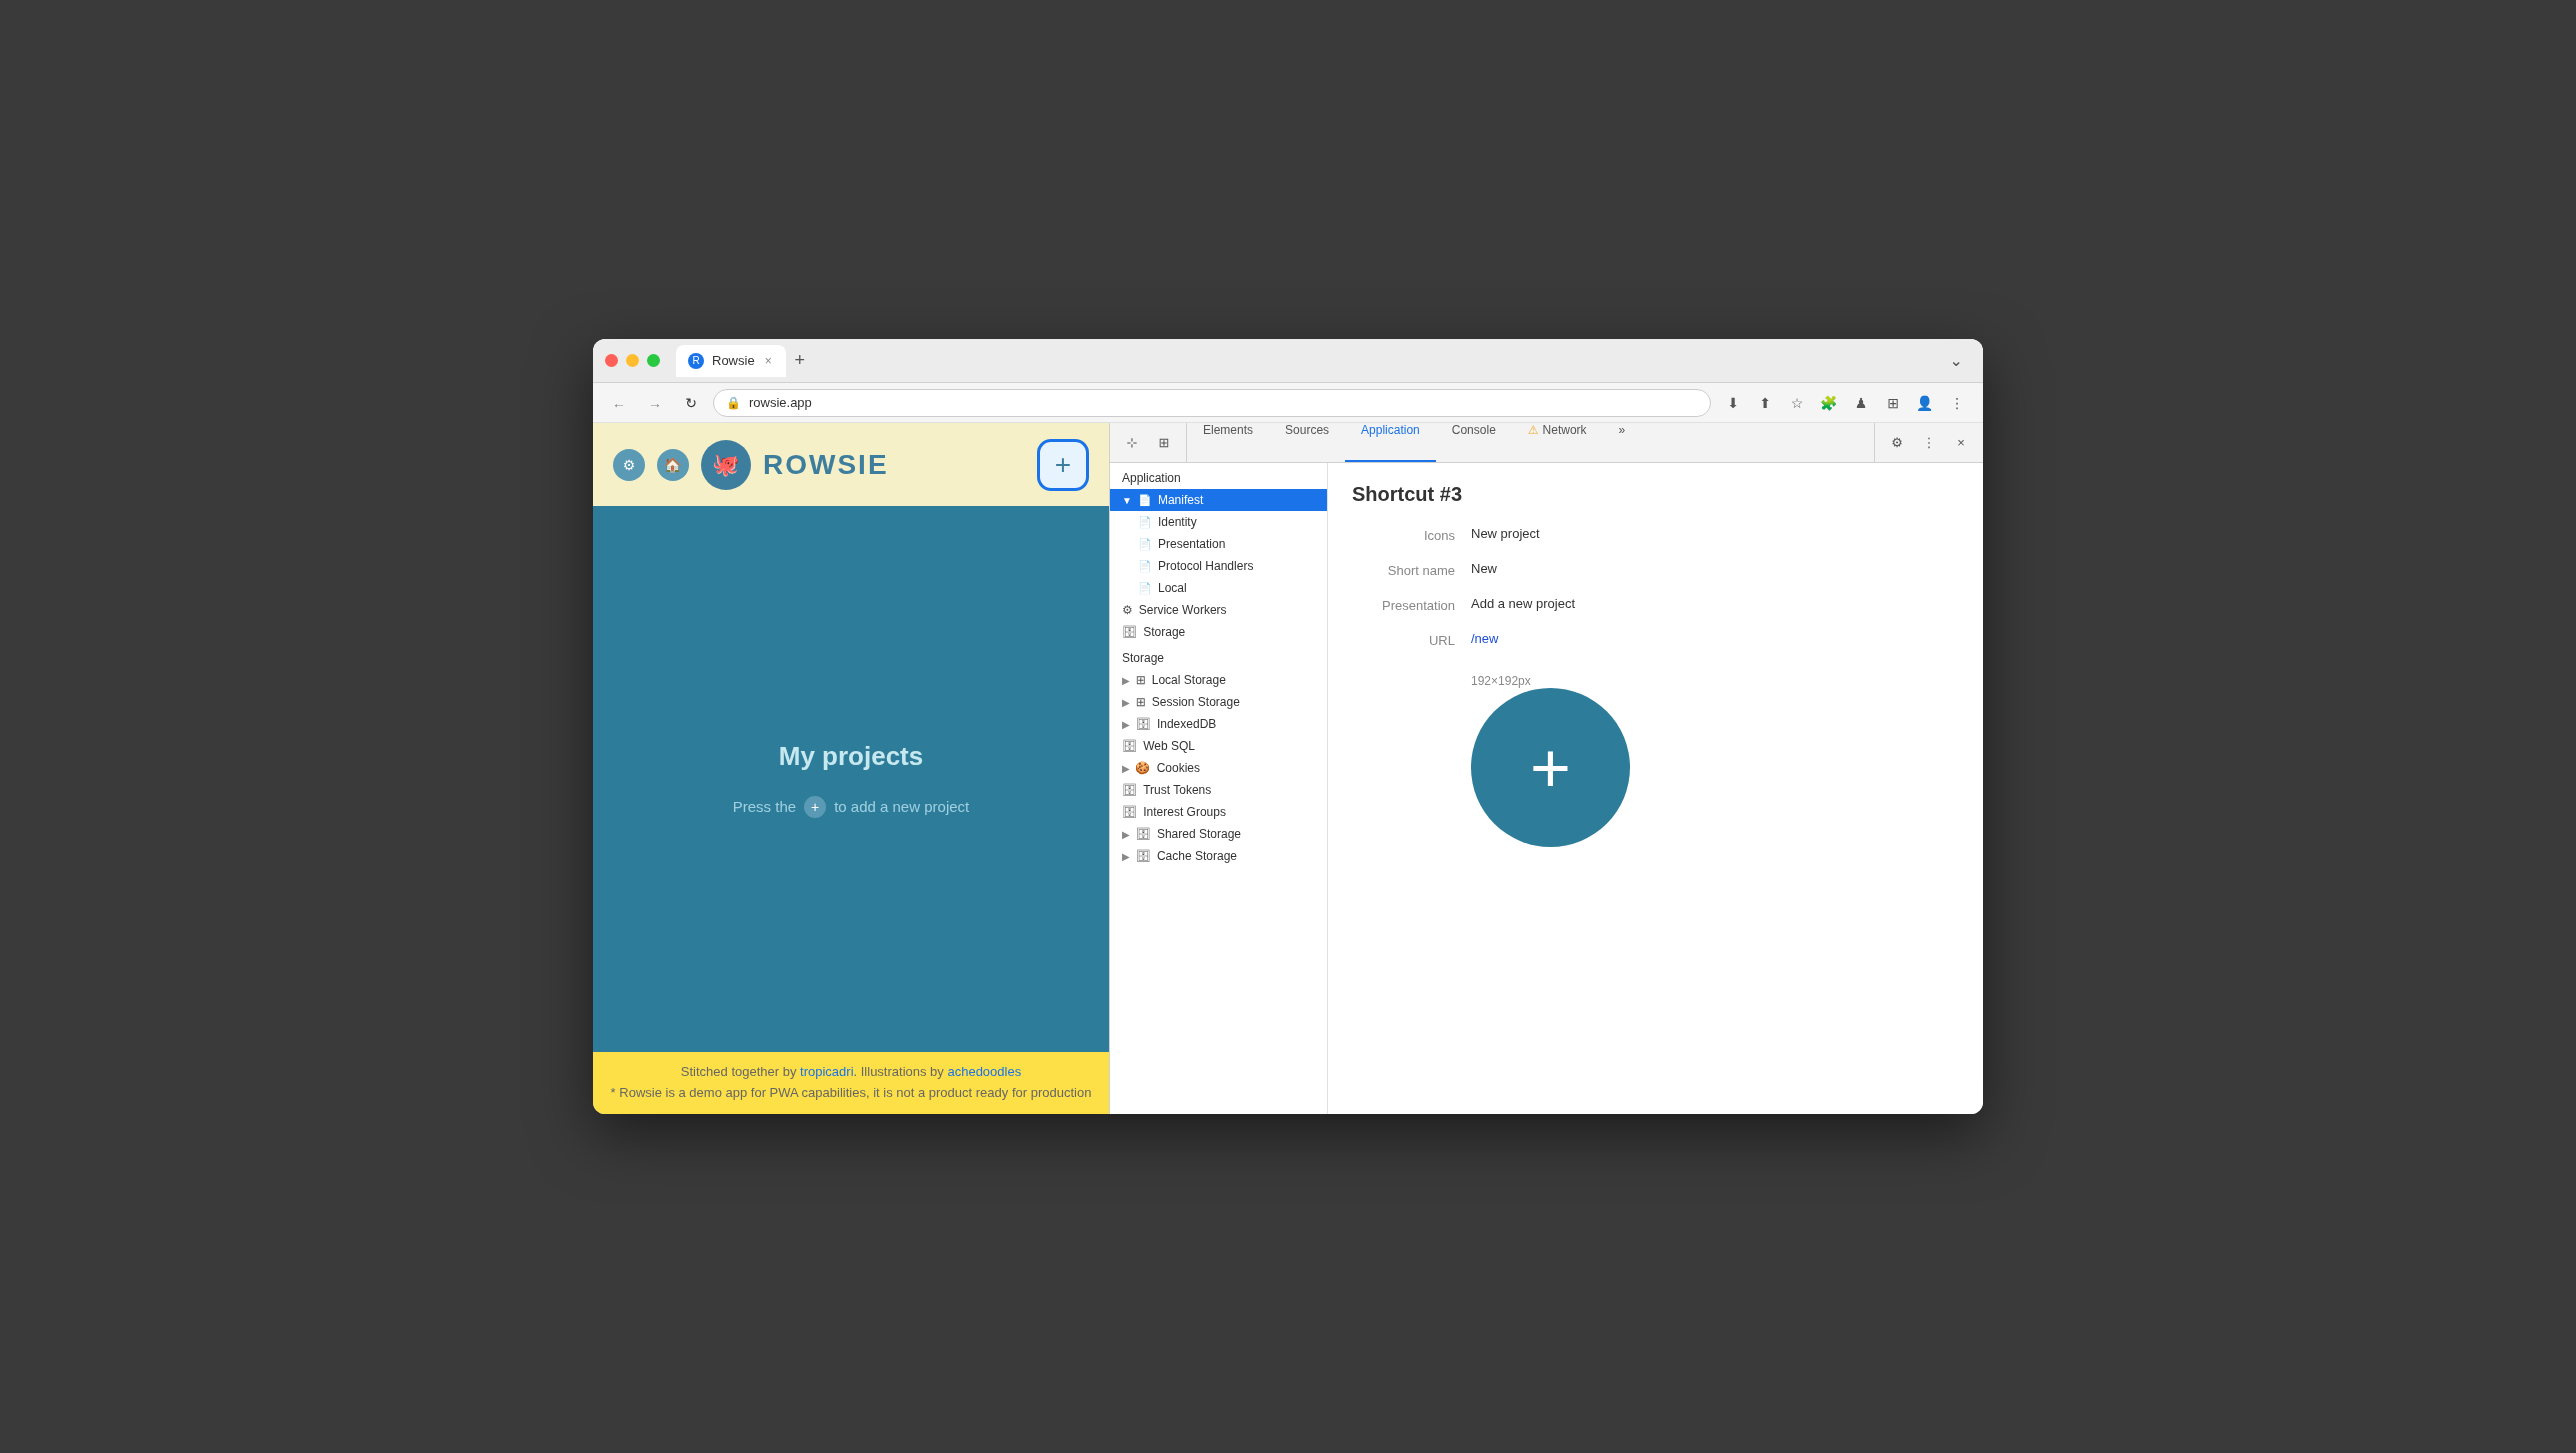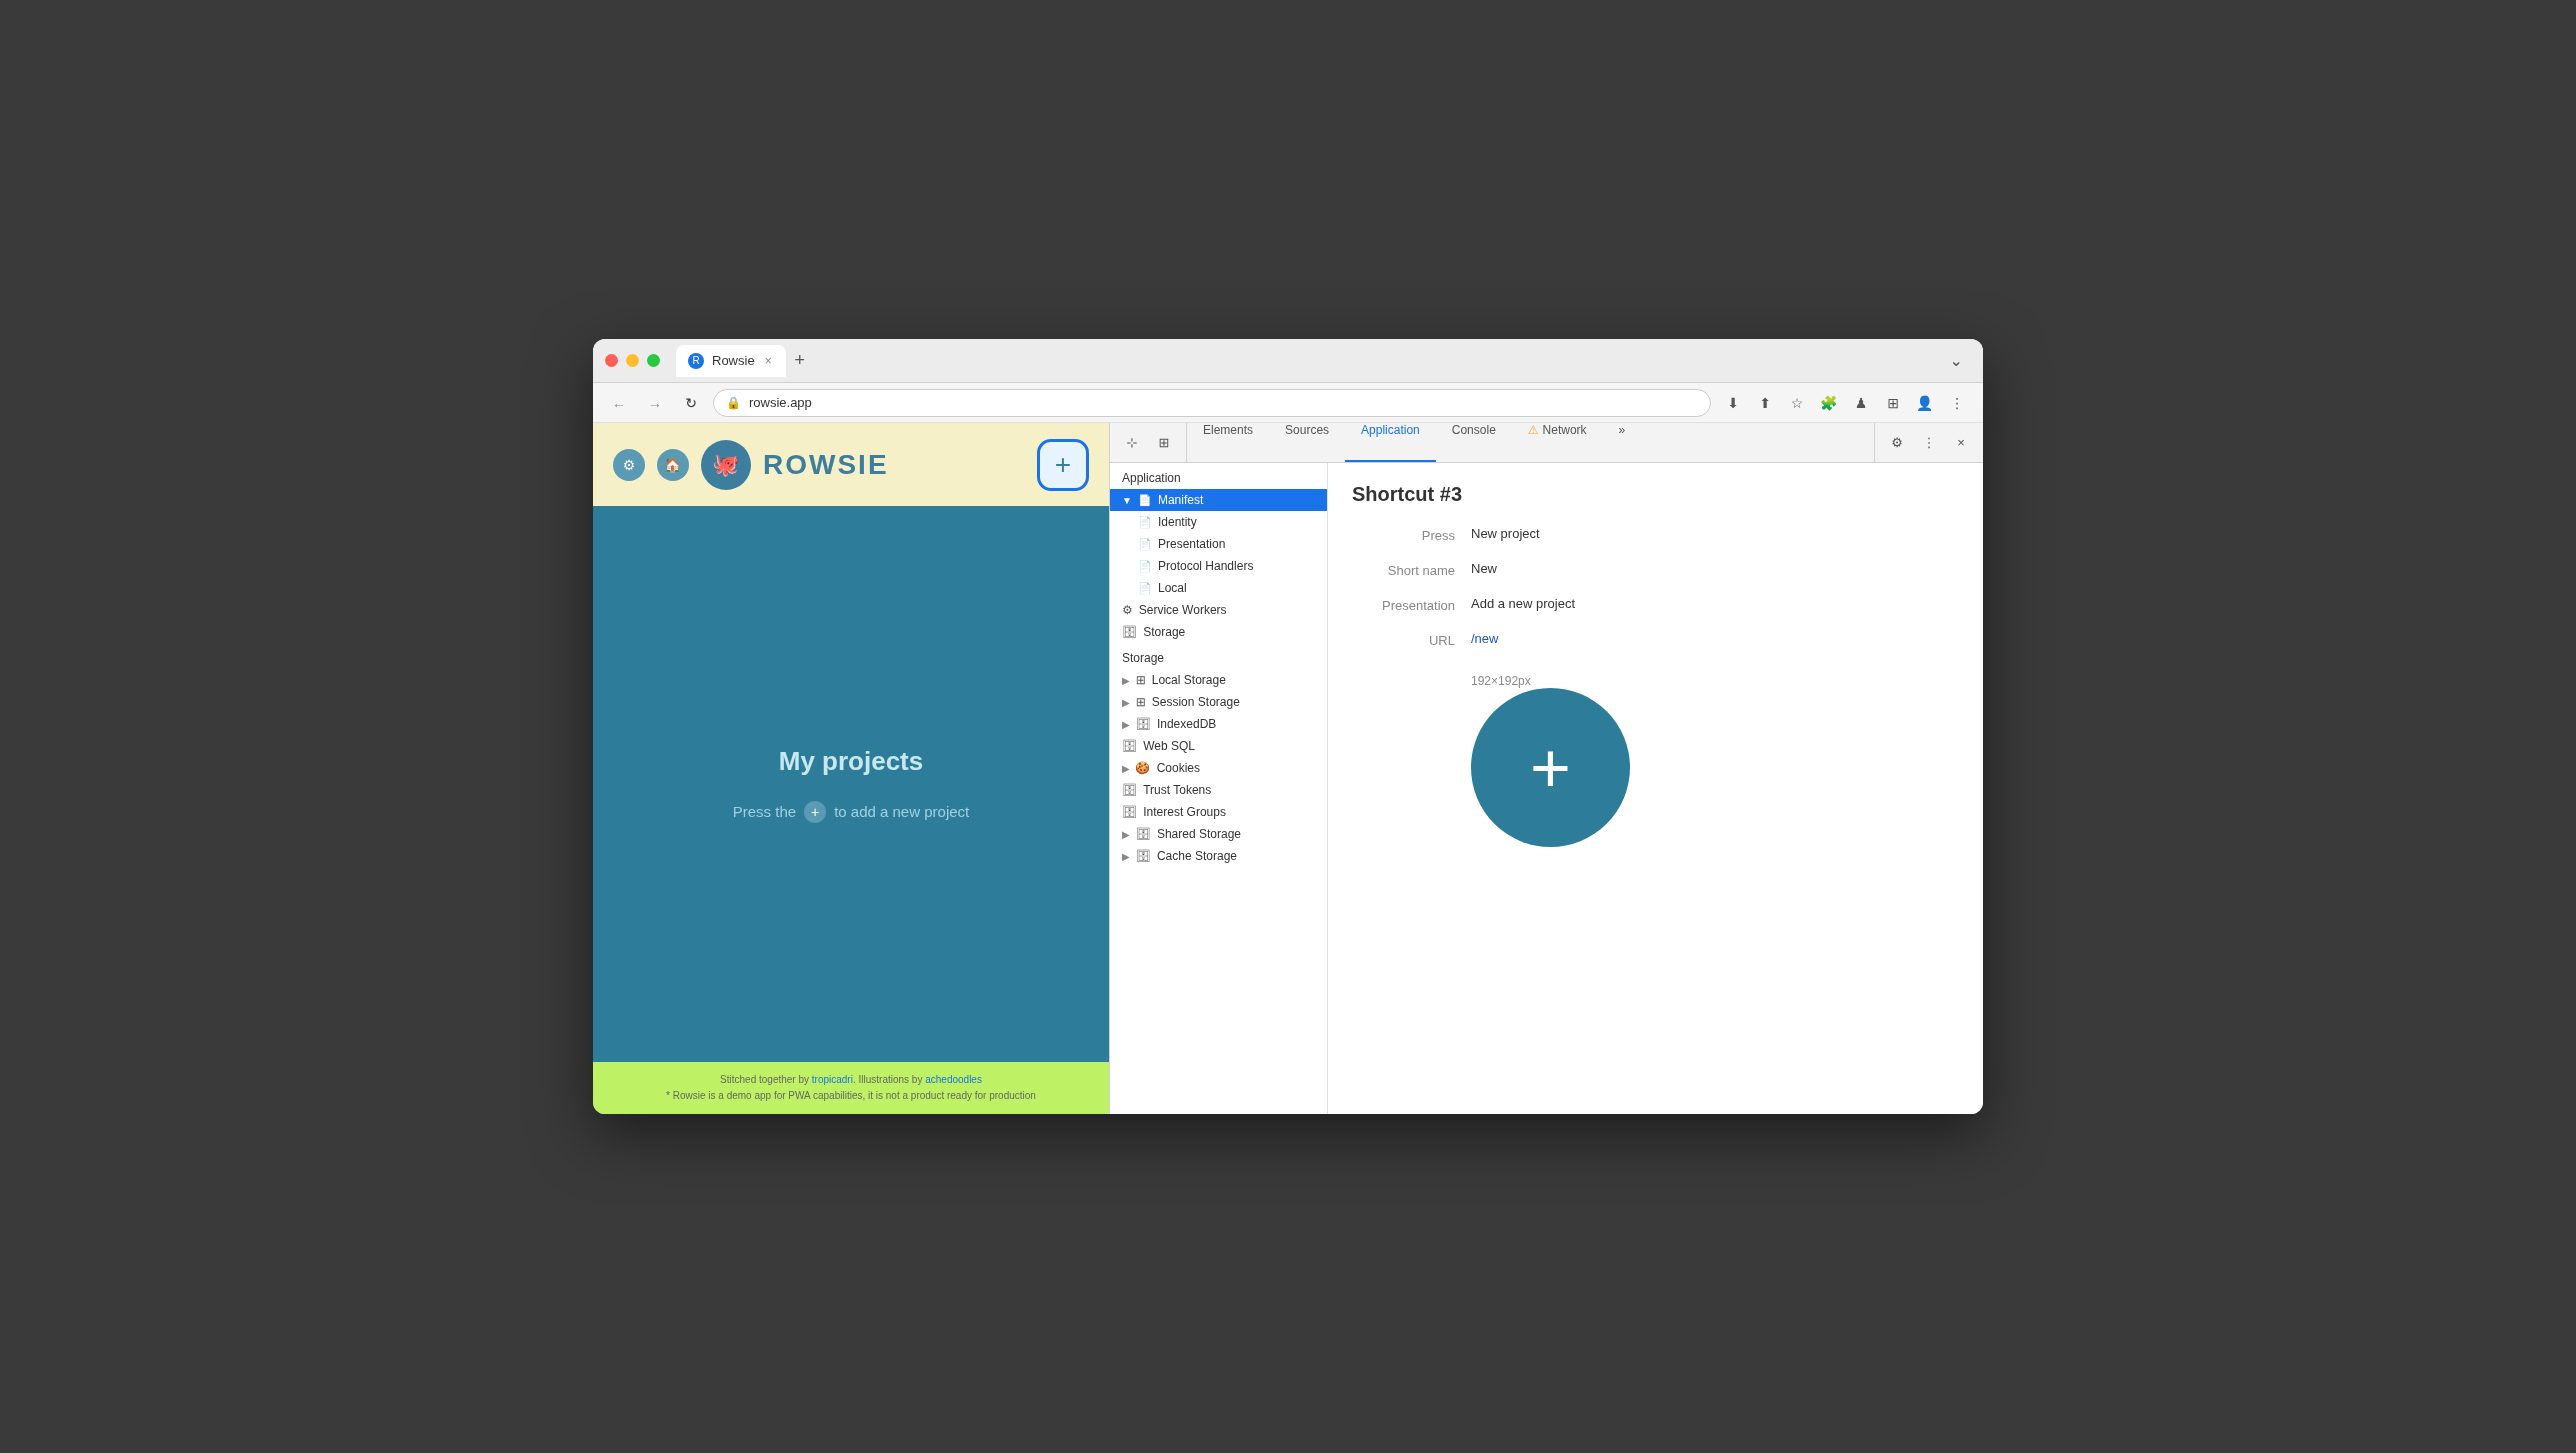--- a/index.html
+++ b/index.html
@@ -256,23 +256,23 @@
       background: #5a9ab5;
       border-radius: 50%;
       display: inline-flex;
       align-items: center;
       justify-content: center;
       color: white;
       font-size: 14px;
     }
 
     .site-footer {
-      background: #bef264;
+      background: #fde047;
       padding: 10px 16px;
-      font-size: 10px;
+      font-size: 13px;
       color: #666;
       text-align: center;
       line-height: 1.6;
     }
     .site-footer a {
       color: #1a73e8;
       text-decoration: none;
     }
 
     
@@ -635,21 +635,21 @@
             <span class="sidebar-arrow">▶</span>
             <span class="sidebar-icon">🗄</span>
             <span>Cache Storage</span>
           </div>
         </div>
 
         <div class="devtools-main">
           <div class="shortcut-title">Shortcut #3</div>
           <div class="shortcut-fields">
 
-            <div class="field-label">Press</div>
+            <div class="field-label">Icons</div>
             <div class="field-value">New project</div>
 
             <div class="field-label">Short name</div>
             <div class="field-value">New</div>
 
             <div class="field-label">Presentation</div>
             <div class="field-value">Add a new project</div>
 
             <div class="field-label">URL</div>
             <a class="field-value link">/new</a>

